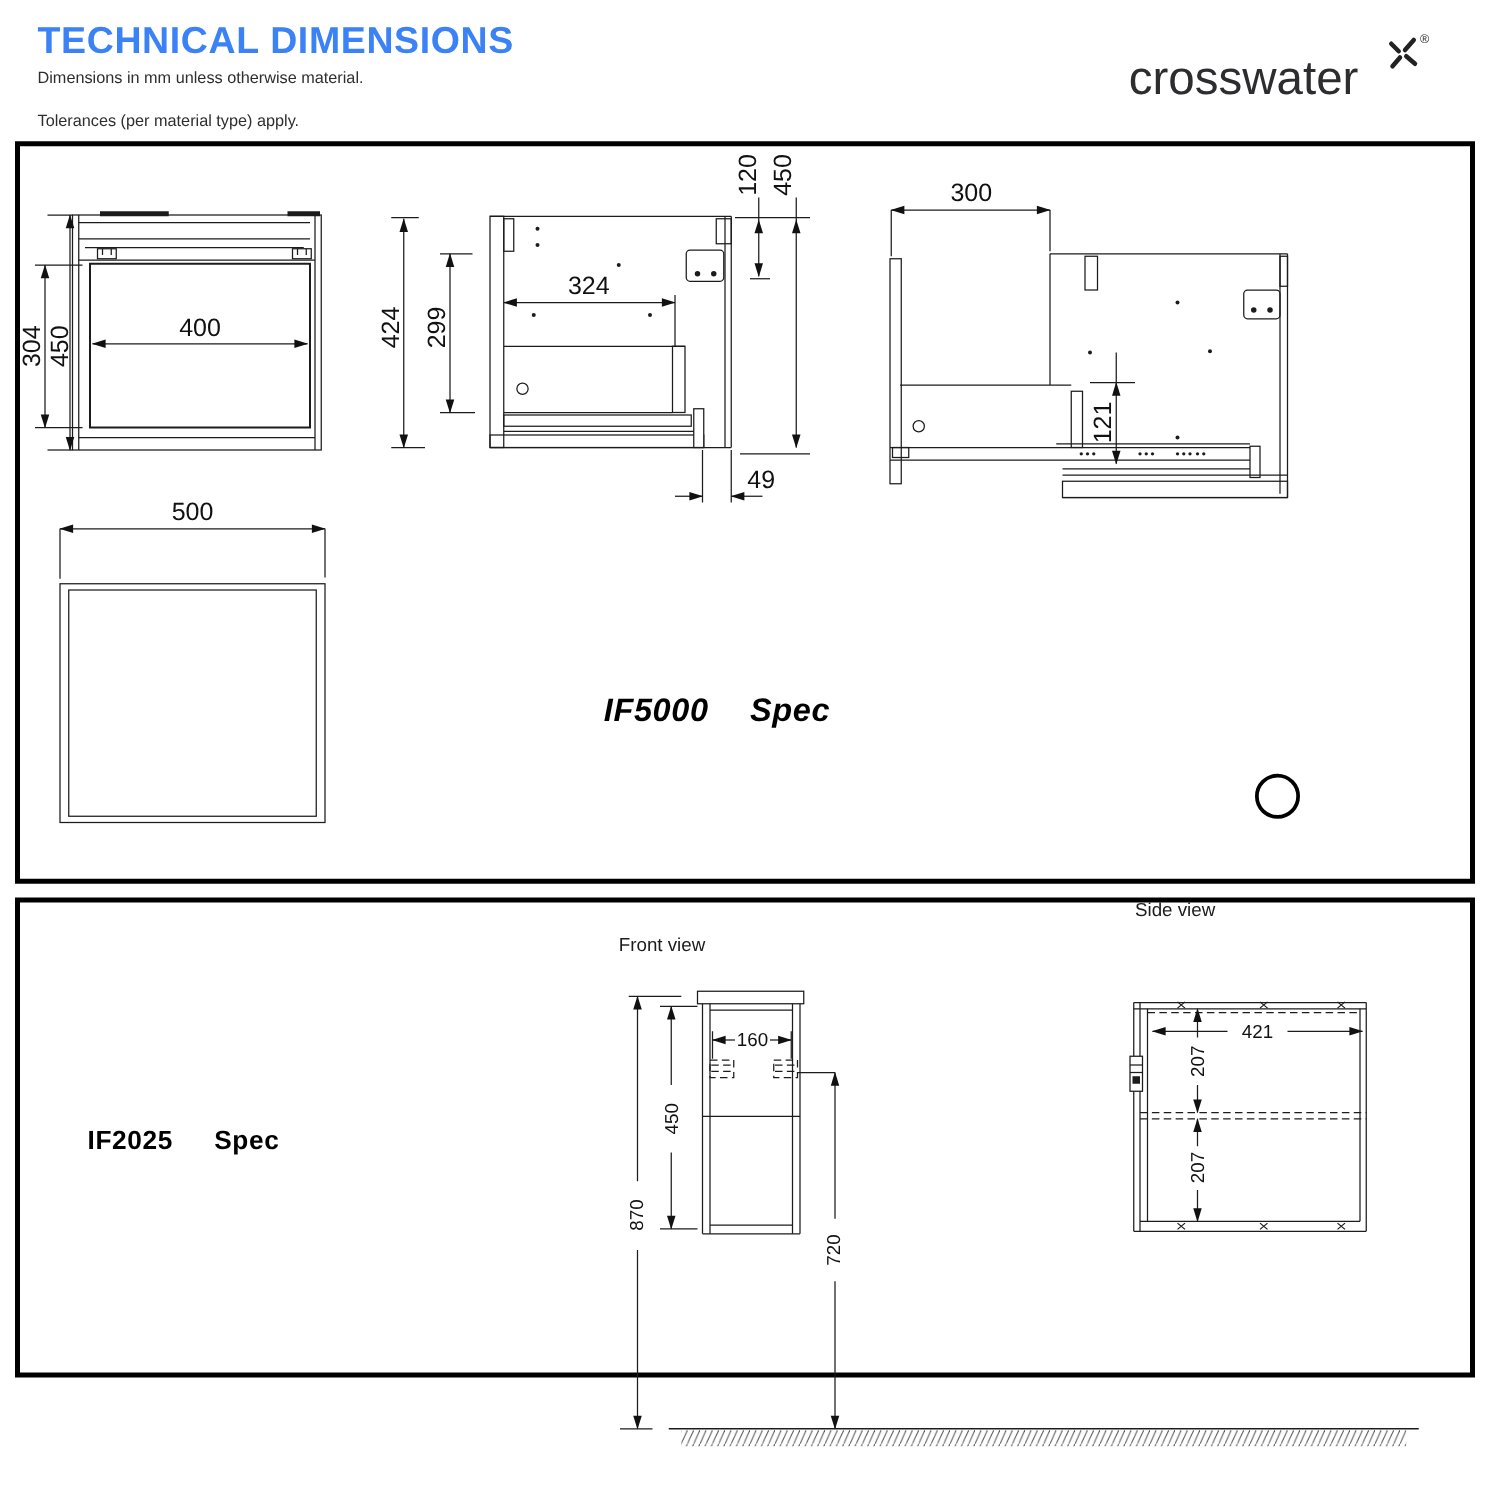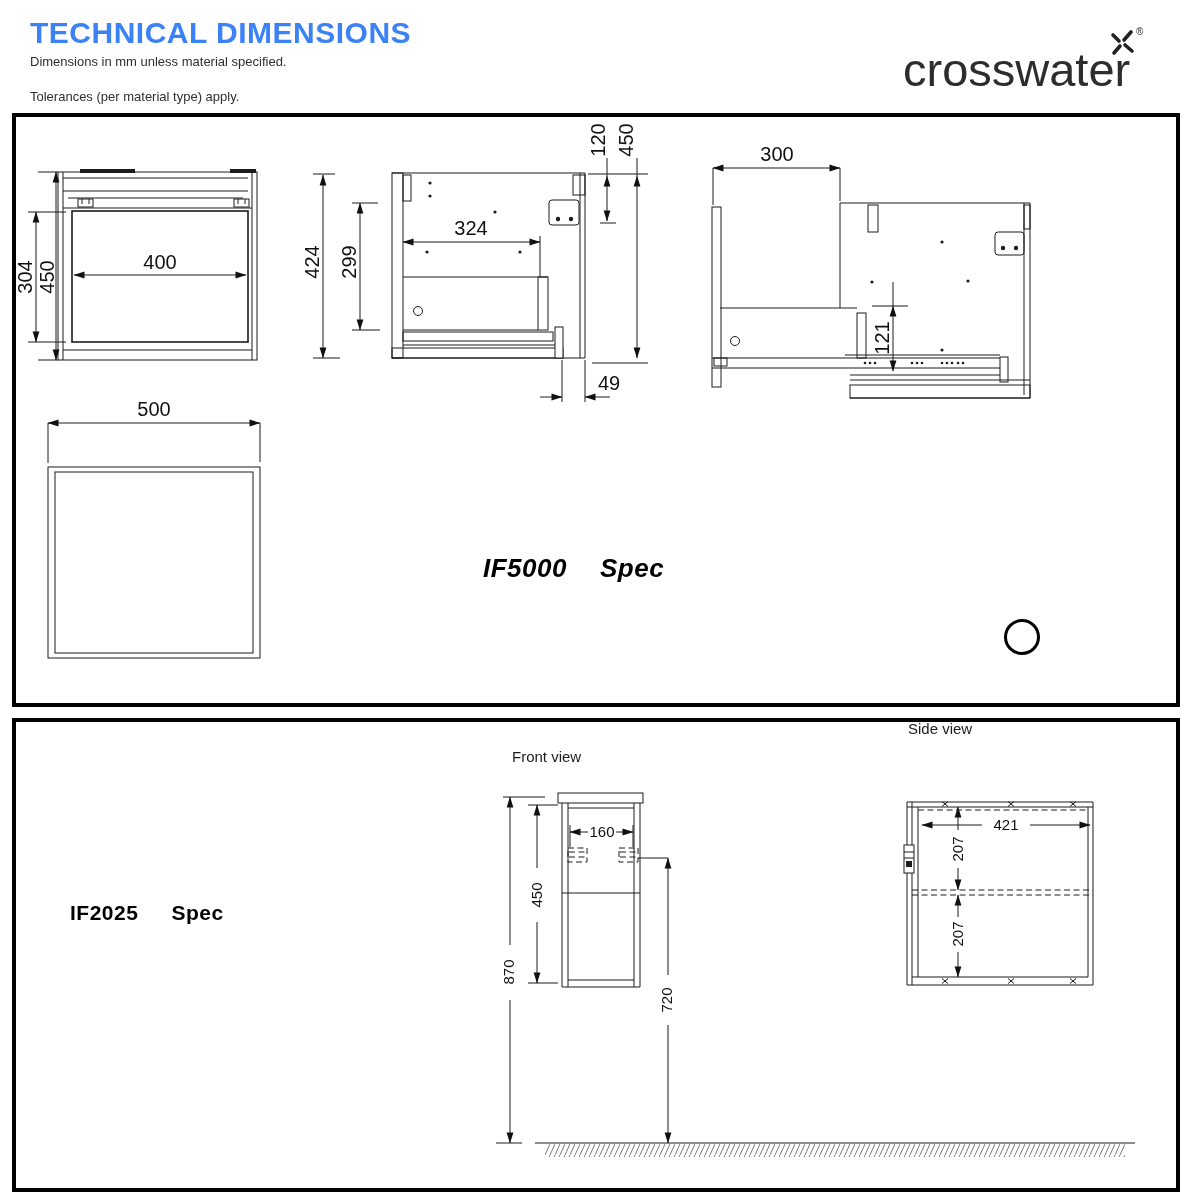--- a/index.html
+++ b/index.html
@@ -1,21 +1,21 @@
 <!DOCTYPE html>
 <html><head>
 <meta charset="utf-8">
 <style>
   html,body{margin:0;padding:0;}
   body{width:1200px;height:1200px;position:relative;background:#fff;
        font-family:"Liberation Sans",sans-serif;color:#222;overflow:hidden;}
   .abs{position:absolute;}
   .page-title{left:30px;top:16px;font-size:30px;font-weight:bold;color:#3b82f6;letter-spacing:.5px;}
   .note{left:30px;font-size:13px;color:#2e2e2e;}
-  .logo-text{left:903px;top:42px;font-size:47px;color:#2d2d30;letter-spacing:0;}
+  .logo-text{left:903px;top:42px;font-size:38px;color:#2d2d30;letter-spacing:0;}
   .logo-reg{left:1136px;top:26px;font-size:10px;color:#2d2d30;}
   .panel{position:absolute;border:4px solid #000;background:#fff;box-sizing:border-box;}
   .panel svg{position:absolute;left:0;top:0;}
   .model-label{font-weight:bold;font-size:26px;color:#000;letter-spacing:.5px;white-space:nowrap;}
   .model-label .spec{margin-left:33px;}
   .view-label{font-size:15px;color:#1c1c1c;}
   .circle-sym{left:1004px;top:619px;width:36px;height:36px;border:3.5px solid #000;border-radius:50%;box-sizing:border-box;}
   .ln{stroke:#1c1c1c;stroke-width:1;fill:none;}
   .ln2{stroke:#1c1c1c;stroke-width:1.6;fill:none;}
   .lnw{stroke:#1c1c1c;stroke-width:1.2;fill:none;}
@@ -23,21 +23,21 @@
   .wh{fill:#fff;stroke:#1c1c1c;stroke-width:1;}
   .dsh{stroke-dasharray:6 3.5;}
   .dim,.dim2{fill:#111;text-anchor:middle;font-family:"Liberation Sans",sans-serif;}
   .dim{font-size:20px;}
   .dim2{font-size:15px;}
 </style>
 </head>
 <body>
 
 <div class="abs page-title">TECHNICAL DIMENSIONS</div>
-<div class="abs note" style="top:54px;">Dimensions in mm unless material specified.</div>
+<div class="abs note" style="top:54px;">Dimensions in mm unless otherwise material.</div>
 <div class="abs note" style="top:76px;margin-top:13px;">Tolerances (per material type) apply.</div>
 <div class="abs logo-text">crosswater</div>
 <svg class="abs" style="left:1108px;top:28px;" width="28" height="30" viewBox="0 0 28 30">
   <g stroke="#222" stroke-width="3.6" stroke-linecap="round">
     <path d="M5,7 L11,13"></path>
       <path d="M23,4 L16,12"></path>
       <path d="M6,25 L12,18"></path>
       <path d="M24,23 L17,17"></path>
   </g>
 </svg>
@@ -197,21 +197,21 @@
     <rect class="ln" x="55" y="472" width="198" height="181"></rect>
   </g>
 </svg>
 </div>
 
 <div class="abs model-label" style="left:483px;top:553px;font-style:italic;">
   <span>IF5000</span><span class="spec">Spec</span>
 </div>
 <div class="abs circle-sym"></div>
 
-<div class="panel" style="left:12px;top:718px;width:1168px;height:474px;">
+<div class="panel" style="left:12px;top:718px;width:1168px;height:384px;">
 <svg width="1160" height="466" viewBox="16 722 1160 466">
   <defs>
     <marker id="a2" markerWidth="14" markerHeight="10" refX="12.5" refY="5" orient="auto-start-reverse" markerUnits="userSpaceOnUse">
       <path d="M13,5 L2,1.6 L2,8.4 Z" fill="#111"></path>
     </marker>
     <pattern id="gh2" patternUnits="userSpaceOnUse" width="5" height="11">
       <path d="M0,11 L5,0" stroke="#555" stroke-width="0.8"></path>
     </pattern>
   </defs>
 
@@ -287,17 +287,17 @@
     <line class="ln" x1="958" y1="830" x2="958" y2="807" marker-end="url(#a2)"></line>
     <line class="ln" x1="958" y1="868" x2="958" y2="890" marker-end="url(#a2)"></line>
     <text class="dim2" x="963" y="849" transform="rotate(-90 963 849)">207</text>
     <line class="ln" x1="958" y1="917" x2="958" y2="895" marker-end="url(#a2)"></line>
     <line class="ln" x1="958" y1="952" x2="958" y2="977" marker-end="url(#a2)"></line>
     <text class="dim2" x="963" y="934" transform="rotate(-90 963 934)">207</text>
   </g>
 </svg>
 </div>
 
-<div class="abs view-label" style="left:512px;top:748px;">Front view</div>
+<div class="abs view-label" style="left:495px;top:748px;">Front view</div>
 <div class="abs view-label" style="left:908px;top:720px;">Side view</div>
 <div class="abs model-label" style="left:70px;top:901px;font-size:21px;">
   <span>IF2025</span><span class="spec">Spec</span>
 </div>
 
 </body></html>

